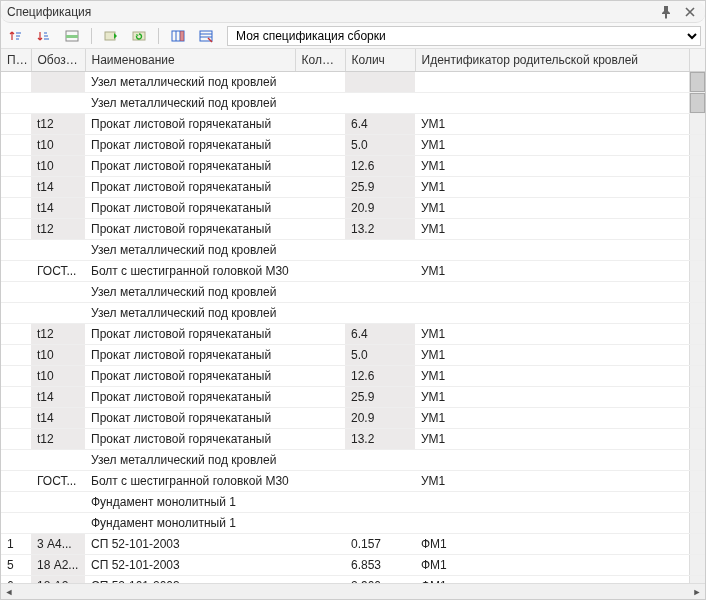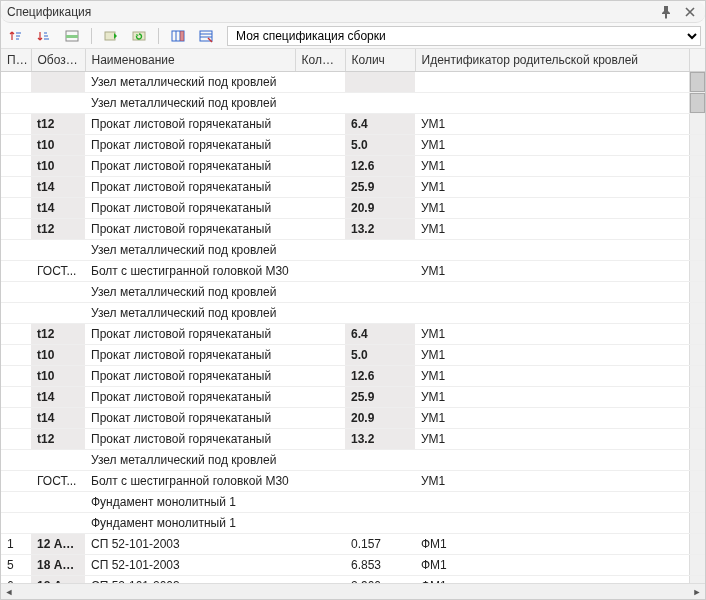--- a/index.html
+++ b/index.html
@@ -99,21 +99,21 @@
     padding: 3px 6px;
     border-bottom: 1px solid #eee;
     white-space: nowrap;
     overflow: hidden;
     text-overflow: ellipsis;
     font-size: 12px;
     background: #fff;
     height: 19px;
   }
   tbody td.cell-pos, tbody td.cell-oboz { text-align: left; }
-  td.shaded { background: #eceaea; font-weight: bold; }
+  td.shaded { background: #eceaea; }
   td.sb-cell {
     background: #f0f0f0;
     border-left: 1px solid #ddd;
     padding: 0;
   }
   .sb-thumb {
     background: #cfcfcf;
     border: 1px solid #aaa;
   }
 
@@ -429,21 +429,21 @@
             <td class="cell-pos"></td>
             <td class="cell-oboz"></td>
             <td class="cell-name">Фундамент монолитный 1</td>
             <td class="cell-qty"></td>
             <td class="cell-mass"></td>
             <td class="cell-id"></td>
             <td class="sb-cell"></td>
           </tr>
           <tr>
             <td class="cell-pos">1</td>
-            <td class="cell-oboz shaded">12 А4...</td>
+            <td class="cell-oboz shaded">3 А4...</td>
             <td class="cell-name">СП 52-101-2003</td>
             <td class="cell-qty"></td>
             <td class="cell-mass">0.157</td>
             <td class="cell-id">ФМ1</td>
             <td class="sb-cell"></td>
           </tr>
           <tr>
             <td class="cell-pos">5</td>
             <td class="cell-oboz shaded">18 А2...</td>
             <td class="cell-name">СП 52-101-2003</td>

